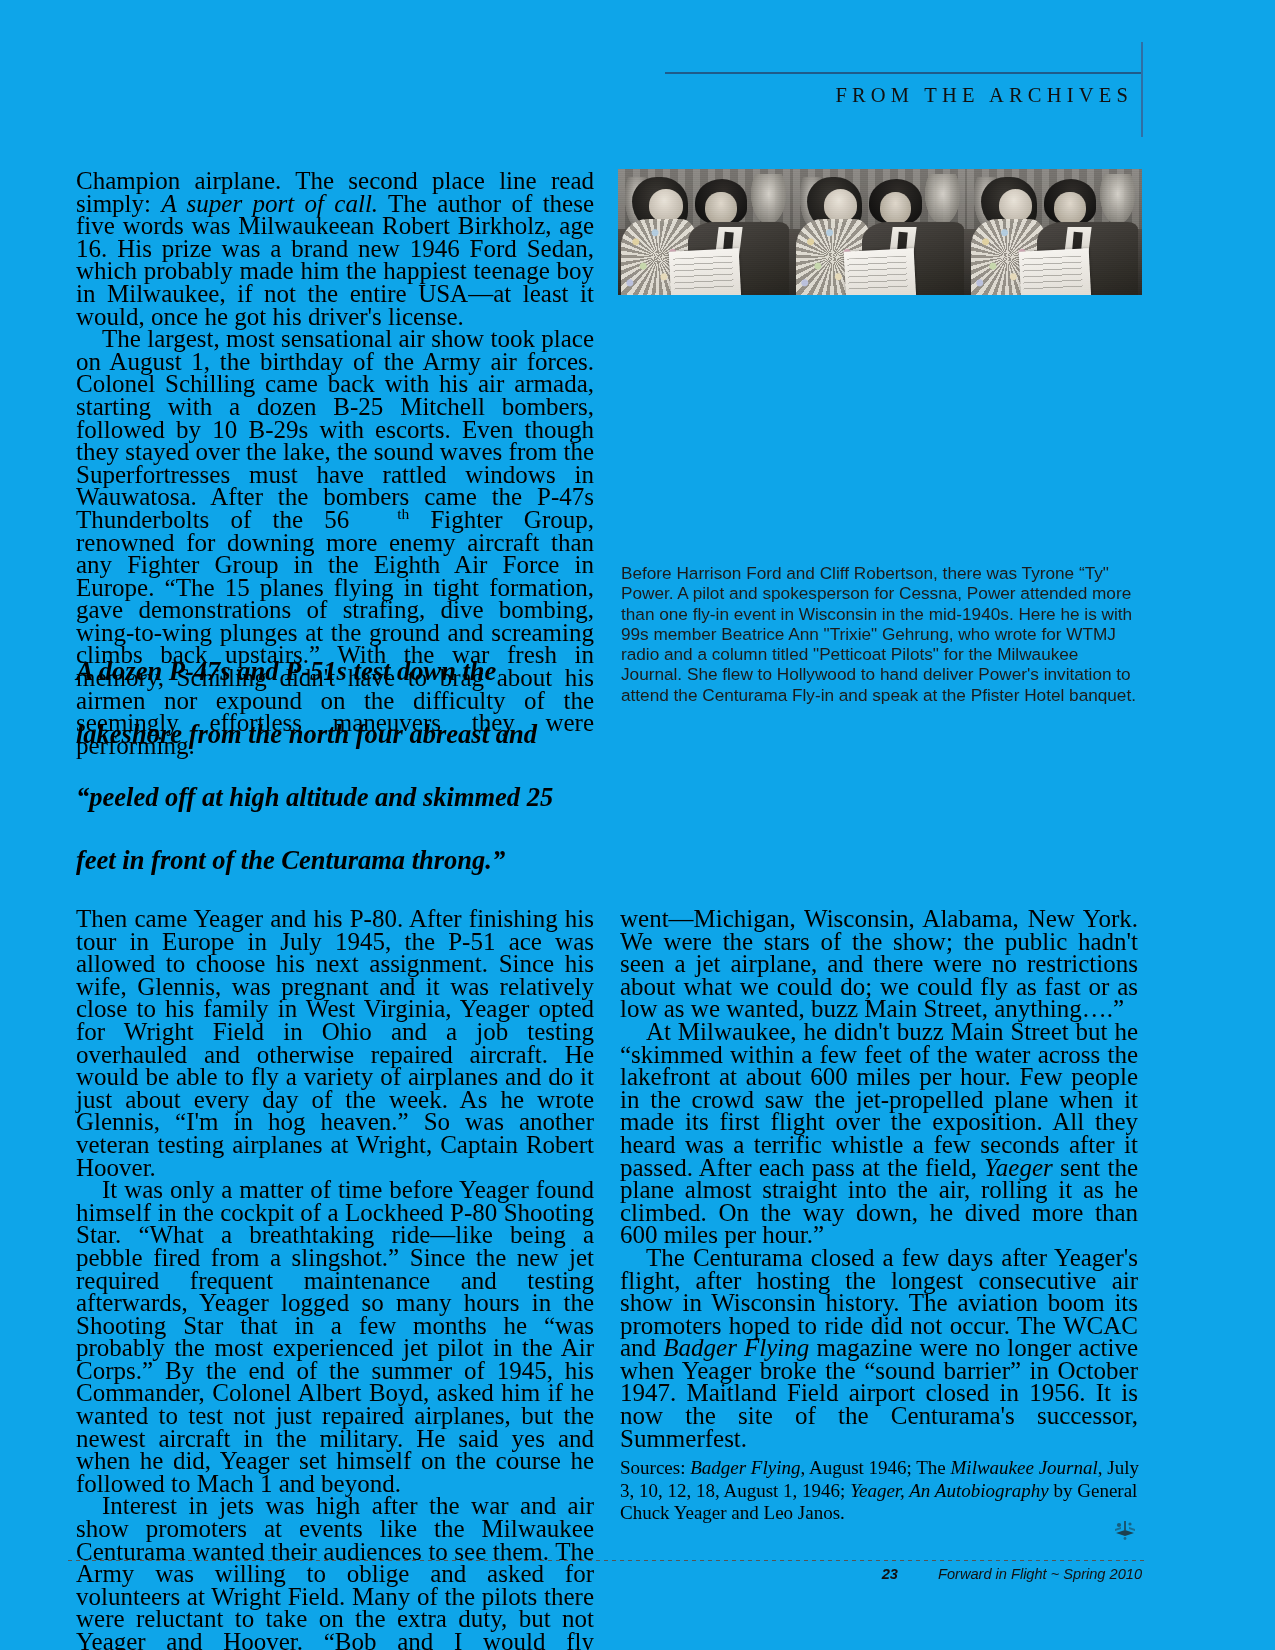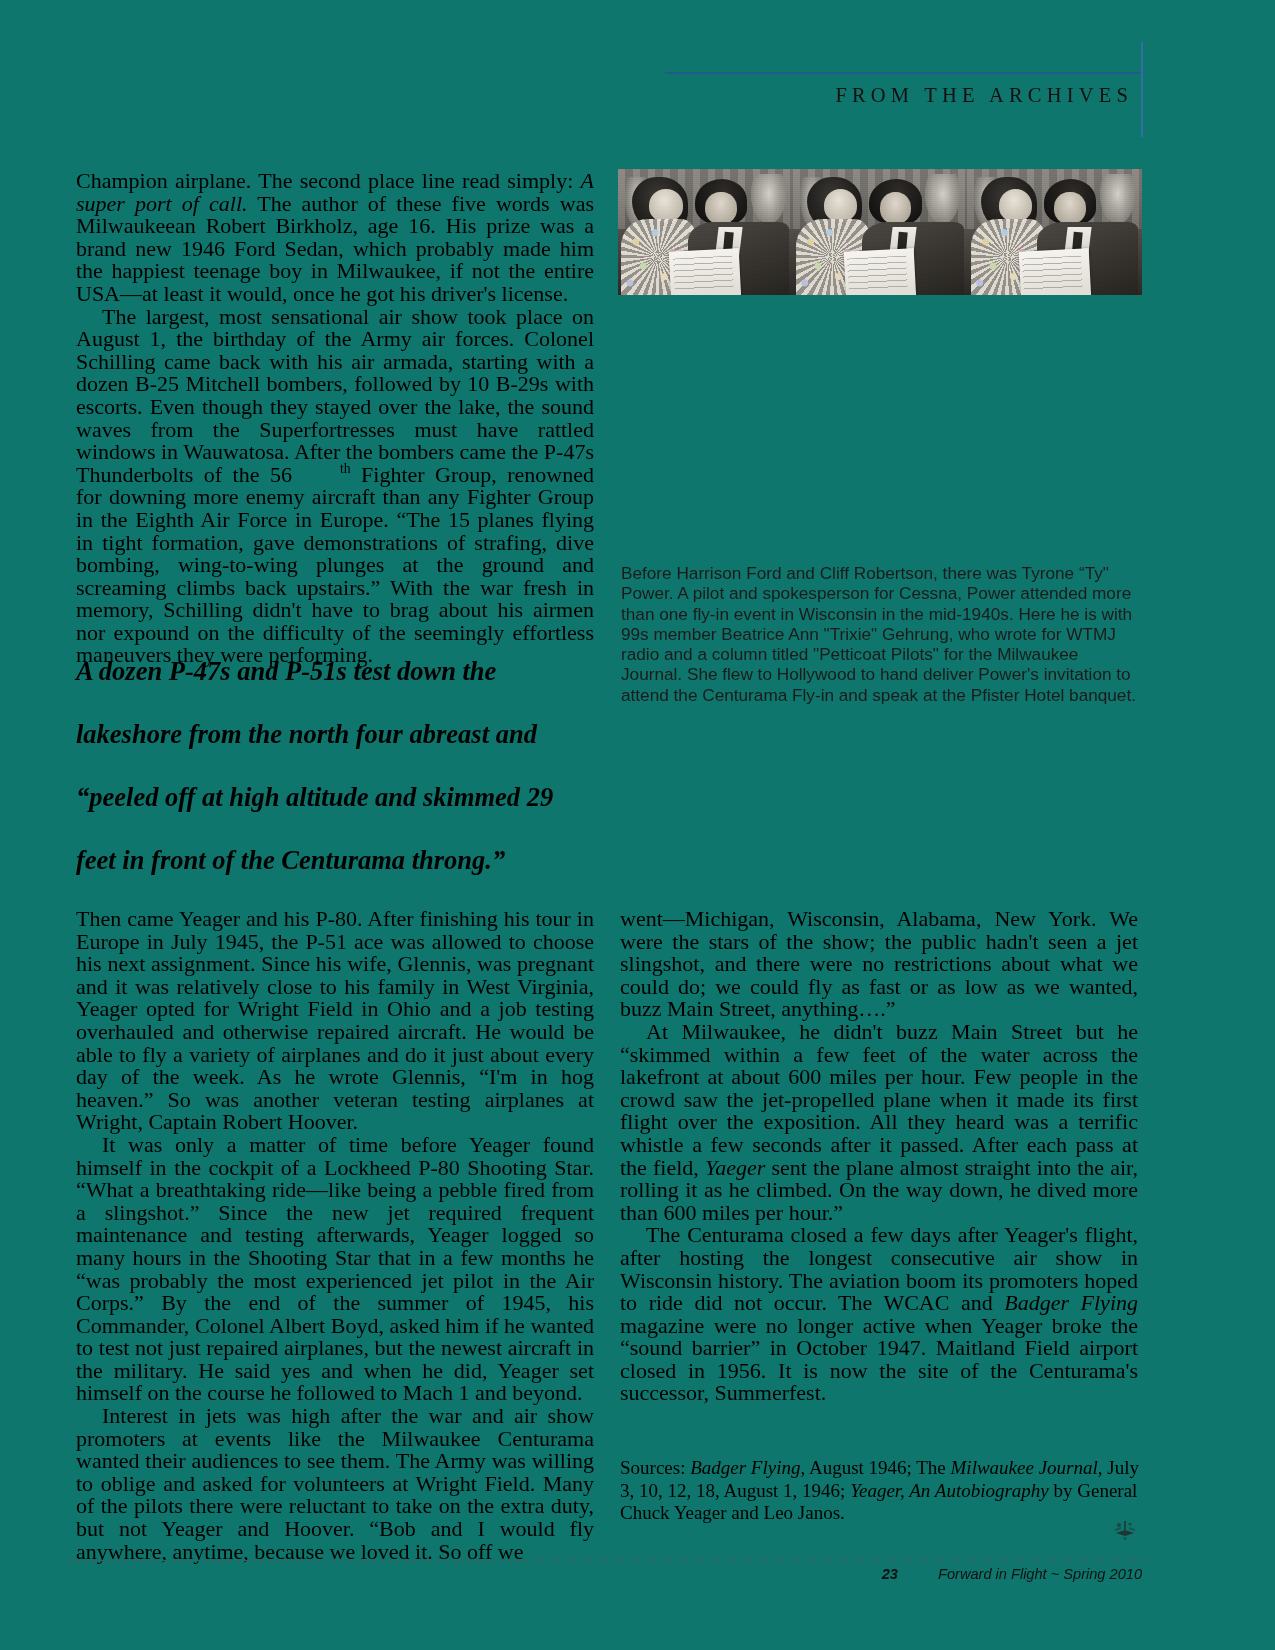--- a/index.html
+++ b/index.html
@@ -3,35 +3,35 @@
 <meta charset="utf-8">
 <style>
   html,body{margin:0;padding:0;background:#ffffff;}
   body{
     width:1275px;height:1650px;
     font-family:"Liberation Serif", serif;
     color:#000;
     position:relative;
     overflow:hidden;
   }
-  .page{position:absolute;inset:0;background:#0f766e;}
+  .page{position:absolute;inset:0;background:#0ea5e9;}
 
   
   .header-wrap{position:absolute;left:665px;top:72px;width:478px;height:70px;}
   .header-rule{position:absolute;left:0;top:0;width:478px;height:2px;background:#1f5c8b;}
   .header-vrule{position:absolute;left:476px;top:-30px;width:2px;height:95px;background:#2f6fa5;}
   .header-title{
     position:absolute;left:0;top:12px;width:468px;text-align:right;
     font-family:"Liberation Serif", serif;
     font-size:20.5px;letter-spacing:5.2px;color:#111;
     white-space:nowrap;
   }
 
   
-  .col{position:absolute;font-size:22px;line-height:22.6px;text-align:justify;font-family:Liberation Serif, serif;}
+  .col{position:absolute;font-size:25px;line-height:22.6px;text-align:justify;font-family:Liberation Serif, serif;}
   .col p{margin:0;text-indent:26px;}
   .col p.first{text-indent:0;}
 
   #col-left-top{left:76px;top:170px;width:518px;}
   #col-left-bottom{left:76px;top:908px;width:518px;}
   #col-right-bottom{left:620px;top:908px;width:518px;}
 
   
   .photo-frame{
     position:absolute;left:618px;top:169px;width:524px;height:126px;
@@ -191,34 +191,34 @@
   </div>
 
   <div class="col" id="col-left-top">
       <p class="first">Champion airplane. The second place line read simply: <em>A super port of call.</em> The author of these five words was Milwaukeean Robert Birkholz, age 16. His prize was a brand new 1946 Ford Sedan, which probably made him the happiest teenage boy in Milwaukee, if not the entire USA—at least it would, once he got his driver's license.</p>
       <p class="">The largest, most sensational air show took place on August 1, the birthday of the Army air forces. Colonel Schilling came back with his air armada, starting with a dozen B-25 Mitchell bombers, followed by 10 B-29s with escorts. Even though they stayed over the lake, the sound waves from the Superfortresses must have rattled windows in Wauwatosa. After the bombers came the P-47s Thunderbolts of the 56<sup>th</sup> Fighter Group, renowned for downing more enemy aircraft than any Fighter Group in the Eighth Air Force in Europe. “The 15 planes flying in tight formation, gave demonstrations of strafing, dive bombing, wing-to-wing plunges at the ground and screaming climbs back upstairs.” With the war fresh in memory, Schilling didn't have to brag about his airmen nor expound on the difficulty of the seemingly effortless maneuvers they were performing.</p>
     </div>
 
   <div class="pullquote">
       <div>A dozen P-47s and P-51s test down the</div>
       <div>lakeshore from the north four abreast and</div>
-      <div>“peeled off at high altitude and skimmed 29</div>
+      <div>“peeled off at high altitude and skimmed 25</div>
       <div>feet in front of the Centurama throng.”</div>
     </div>
 
   <div class="caption">Before Harrison Ford and Cliff Robertson, there was Tyrone “Ty" Power. A pilot and spokesperson for Cessna, Power attended more than one fly-in event in Wisconsin in the mid-1940s. Here he is with 99s member Beatrice Ann "Trixie" Gehrung, who wrote for WTMJ radio and a column titled "Petticoat Pilots" for the Milwaukee Journal. She flew to Hollywood to hand deliver Power's invitation to attend the Centurama Fly-in and speak at the Pfister Hotel banquet.</div>
 
   <div class="col" id="col-left-bottom">
       <p class="first">Then came Yeager and his P-80. After finishing his tour in Europe in July 1945, the P-51 ace was allowed to choose his next assignment. Since his wife, Glennis, was pregnant and it was relatively close to his family in West Virginia, Yeager opted for Wright Field in Ohio and a job testing overhauled and otherwise repaired aircraft. He would be able to fly a variety of airplanes and do it just about every day of the week. As he wrote Glennis, “I'm in hog heaven.” So was another veteran testing airplanes at Wright, Captain Robert Hoover.</p>
       <p class="">It was only a matter of time before Yeager found himself in the cockpit of a Lockheed P-80 Shooting Star. “What a breathtaking ride—like being a pebble fired from a slingshot.” Since the new jet required frequent maintenance and testing afterwards, Yeager logged so many hours in the Shooting Star that in a few months he “was probably the most experienced jet pilot in the Air Corps.” By the end of the summer of 1945, his Commander, Colonel Albert Boyd, asked him if he wanted to test not just repaired airplanes, but the newest aircraft in the military. He said yes and when he did, Yeager set himself on the course he followed to Mach 1 and beyond.</p>
       <p class="">Interest in jets was high after the war and air show promoters at events like the Milwaukee Centurama wanted their audiences to see them. The Army was willing to oblige and asked for volunteers at Wright Field. Many of the pilots there were reluctant to take on the extra duty, but not Yeager and Hoover. “Bob and I would fly anywhere, anytime, because we loved it. So off we</p>
     </div>
 
   <div class="col" id="col-right-bottom">
-      <p class="first">went—Michigan, Wisconsin, Alabama, New York. We were the stars of the show; the public hadn't seen a jet slingshot, and there were no restrictions about what we could do; we could fly as fast or as low as we wanted, buzz Main Street, anything….”</p>
+      <p class="first">went—Michigan, Wisconsin, Alabama, New York. We were the stars of the show; the public hadn't seen a jet airplane, and there were no restrictions about what we could do; we could fly as fast or as low as we wanted, buzz Main Street, anything….”</p>
       <p class="">At Milwaukee, he didn't buzz Main Street but he “skimmed within a few feet of the water across the lakefront at about 600 miles per hour. Few people in the crowd saw the jet-propelled plane when it made its first flight over the exposition. All they heard was a terrific whistle a few seconds after it passed. After each pass at the field, <em>Yaeger</em> sent the plane almost straight into the air, rolling it as he climbed. On the way down, he dived more than 600 miles per hour.”</p>
       <p class="">The Centurama closed a few days after Yeager's flight, after hosting the longest consecutive air show in Wisconsin history. The aviation boom its promoters hoped to ride did not occur. The WCAC and <em>Badger Flying</em> magazine were no longer active when Yeager broke the “sound barrier” in October 1947. Maitland Field airport closed in 1956. It is now the site of the Centurama's successor, Summerfest.</p>
     </div>
 
   <div class="sources">Sources: <em>Badger Flying</em>, August 1946; The <em>Milwaukee Journal</em>, July 3, 10, 12, 18, August 1, 1946; <em>Yeager, An Autobiography</em> by General Chuck Yeager and Leo Janos.</div>
 
   <div class="endmark">
     <svg viewBox="0 0 26 24" width="26" height="24" aria-hidden="true">
       <g fill="#222">
         <path d="M4 15 L13 12 L22 15 L13 18 Z" opacity=".9"></path>

